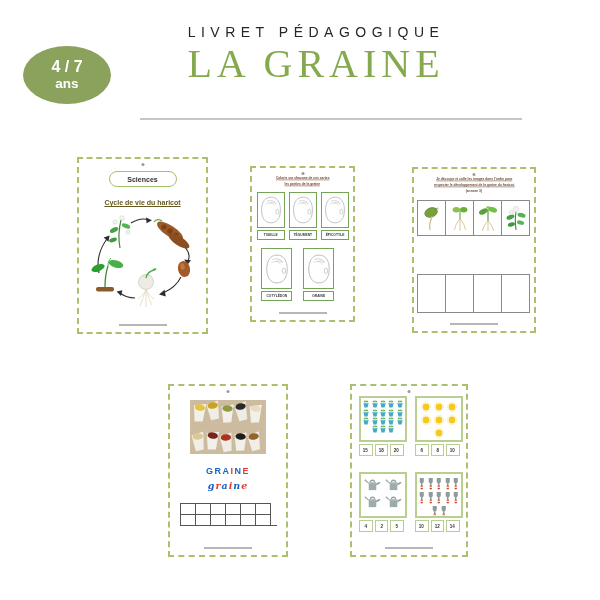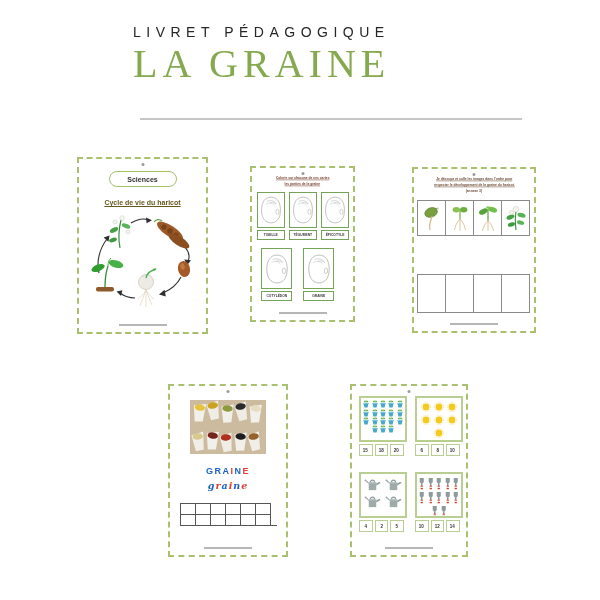--- a/index.html
+++ b/index.html
@@ -5,21 +5,21 @@
   html,body{margin:0;padding:0;background:#ffffff;}
   #canvas{position:relative;width:600px;height:600px;background:#ffffff;overflow:hidden;
           font-family:"Liberation Sans",sans-serif;}
 
   
   .badge{position:absolute;left:23px;top:46px;width:88px;height:58px;border-radius:50%;
          background:#8ba25d;color:#fff;display:flex;flex-direction:column;align-items:center;
          justify-content:center;font-weight:bold;line-height:1.15;}
   .badge .l1{font-size:16px;}
   .badge .l2{font-size:13.5px;}
-  .header-block{position:absolute;left:133px;top:24px;width:366px;}
+  .header-block{position:absolute;left:133px;top:24px;width:366px;text-align:center;}
   .kicker{font-size:14px;letter-spacing:5.5px;color:#262626;}
   .big-title{margin-top:0;font-family:"Liberation Serif",serif;font-size:40px;
              letter-spacing:5px;color:#85a94e;}
   .divider{position:absolute;left:140px;top:118px;width:382px;height:1.5px;background:#c6c6c6;}
 
   
   .page{position:absolute;background:#fff;border:2px dashed #a9c06f;box-sizing:border-box;}
   .page-mark{position:absolute;top:4px;left:50%;transform:translateX(-50%);
              width:3px;height:3px;border-radius:50%;background:#9a9a9a;}
   .footer-mark{position:absolute;bottom:6px;left:50%;transform:translateX(-50%);
@@ -77,20 +77,24 @@
   .pot-i{width:8px;height:8px;margin:0.2px;}
   .sun-i{width:12px;height:12px;margin:0.6px;}
   .can-i{width:19px;height:15px;margin:1px;}
   .shv-i{width:7.5px;height:13px;margin:0.5px;}
 </style>
 </head>
 <body>
 
 <div id="canvas">
 
+  <div class="badge">
+    <div class="l1">4 / 7</div>
+    <div class="l2">ans</div>
+  </div>
   <div class="header-block">
     <div class="kicker">LIVRET PÉDAGOGIQUE</div>
     <div class="big-title">LA GRAINE</div>
   </div>
   <div class="divider"></div>
 
   <div class="page" style="left:77px;top:157px;width:131px;height:177px;">
     <div class="page-mark"></div>
     <div class="sci-pill">
       <span>Sciences</span>

